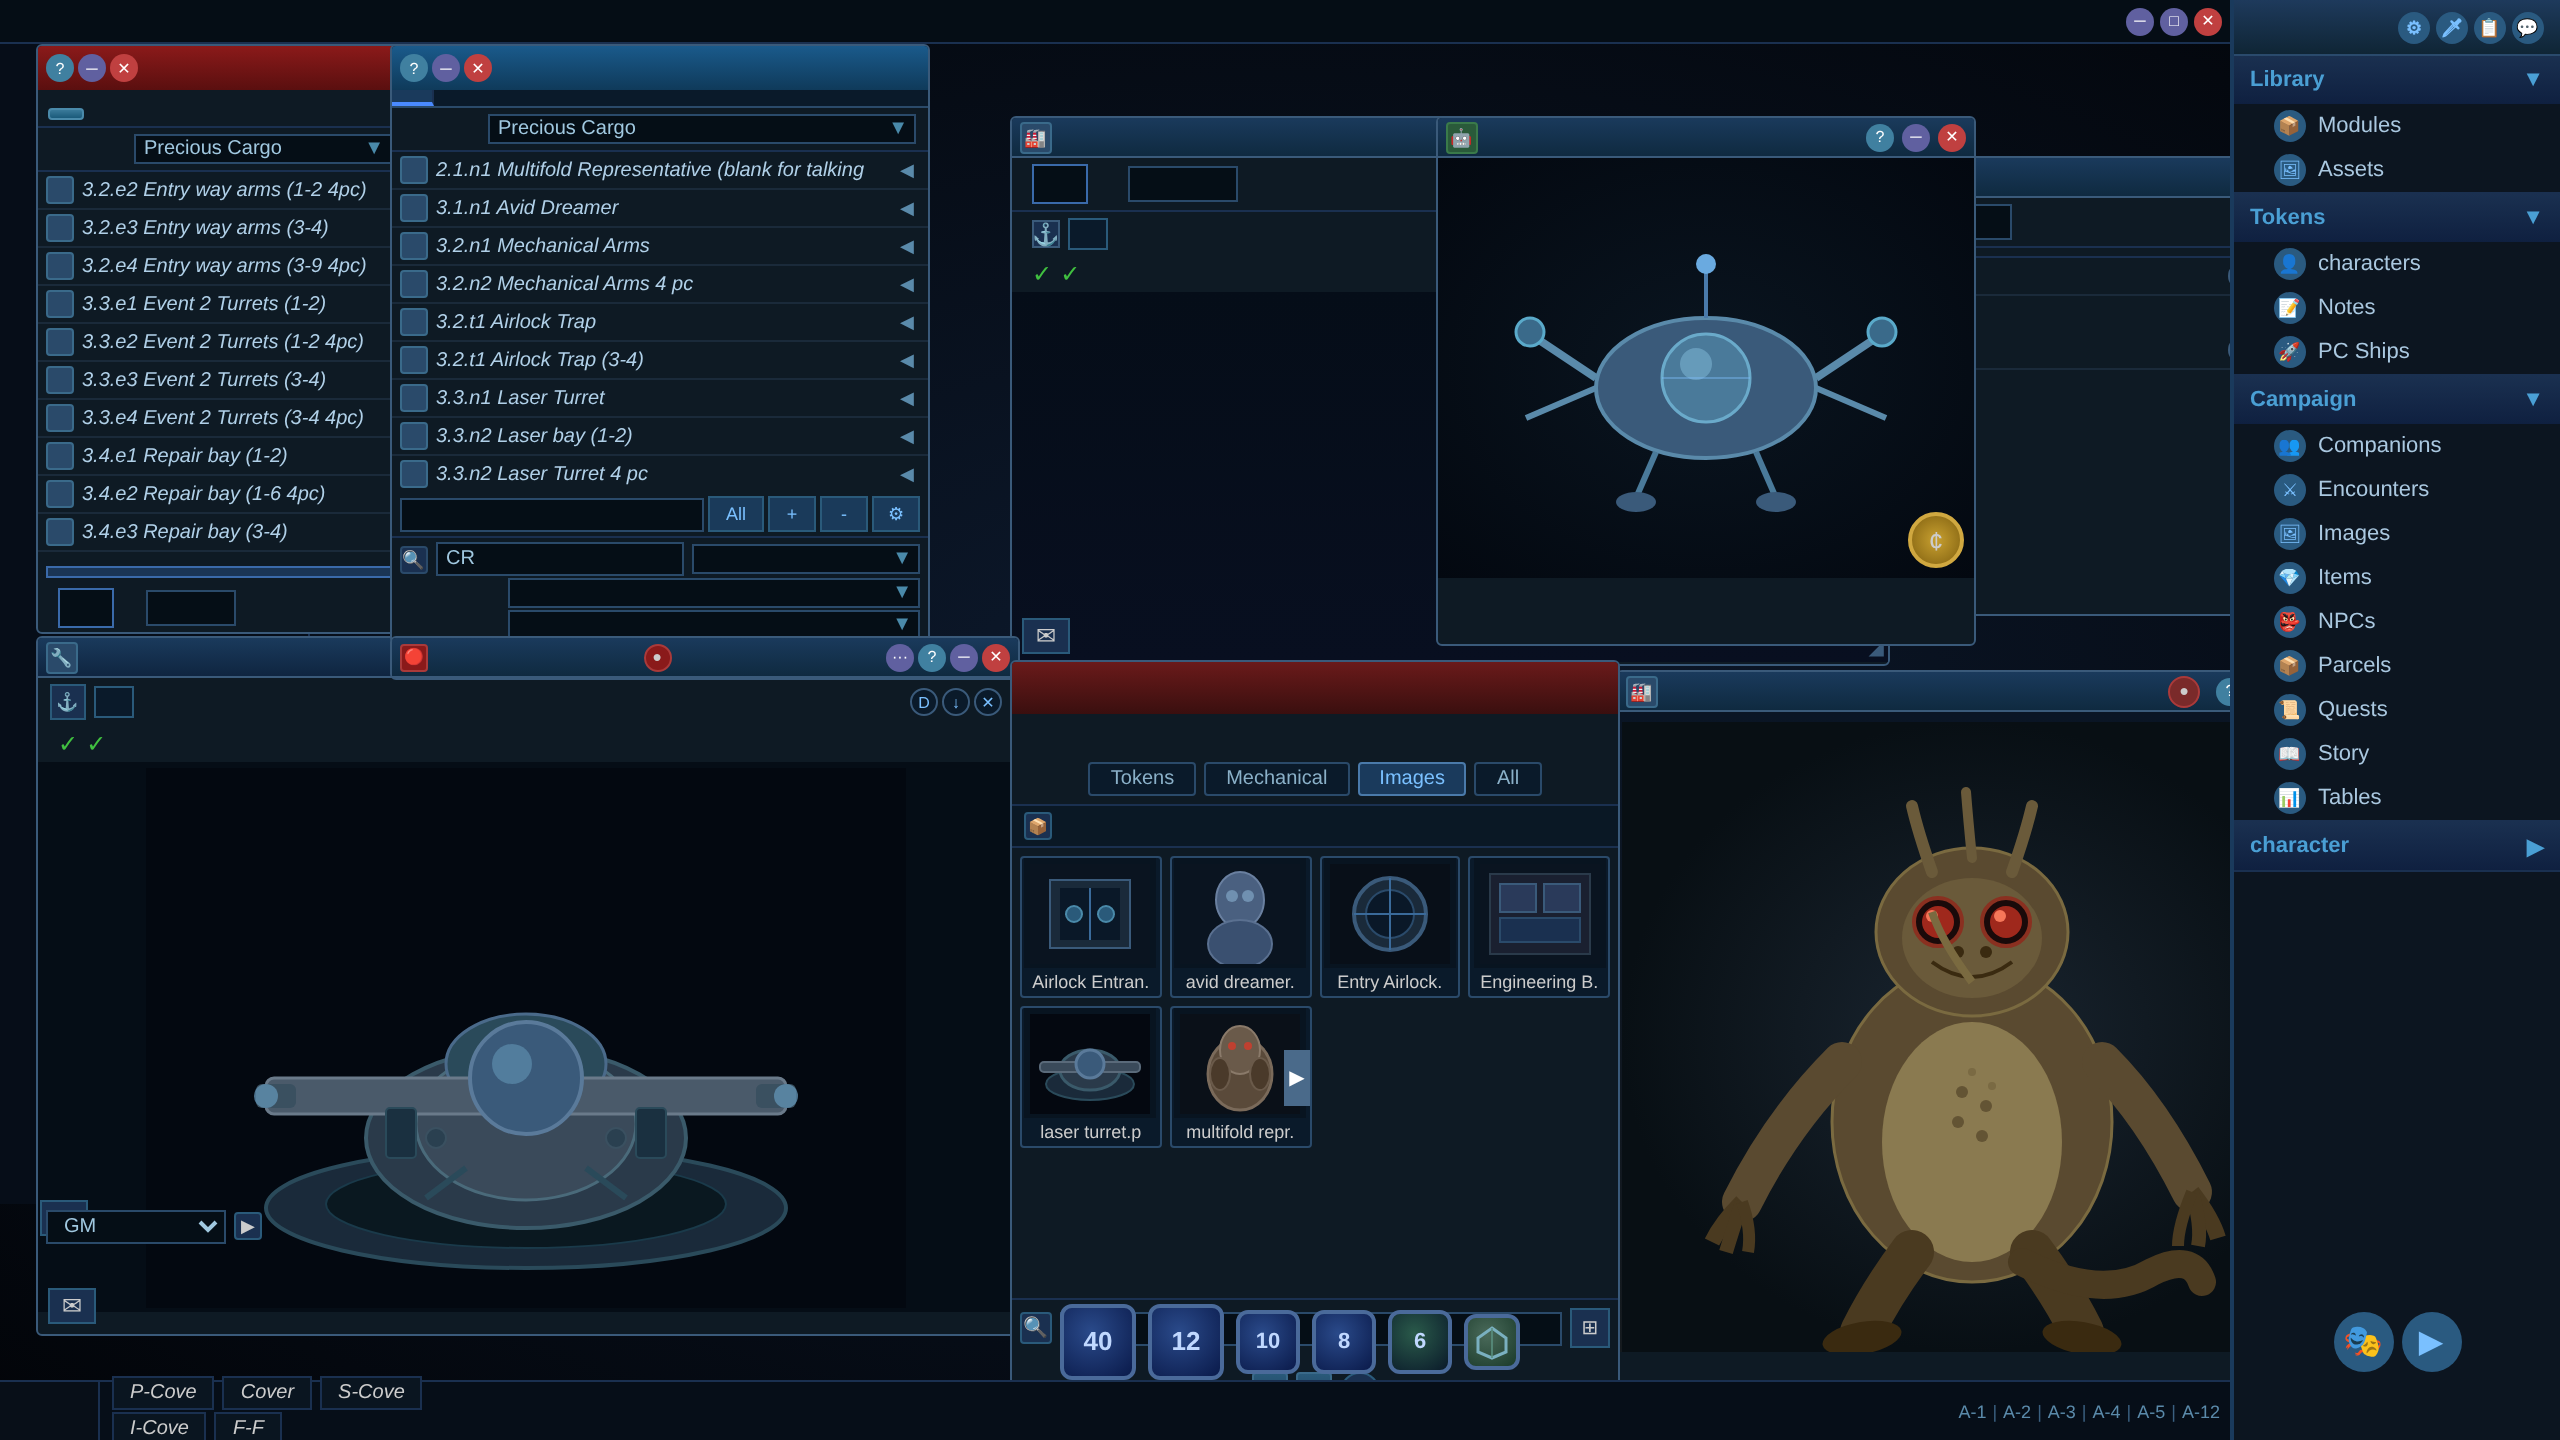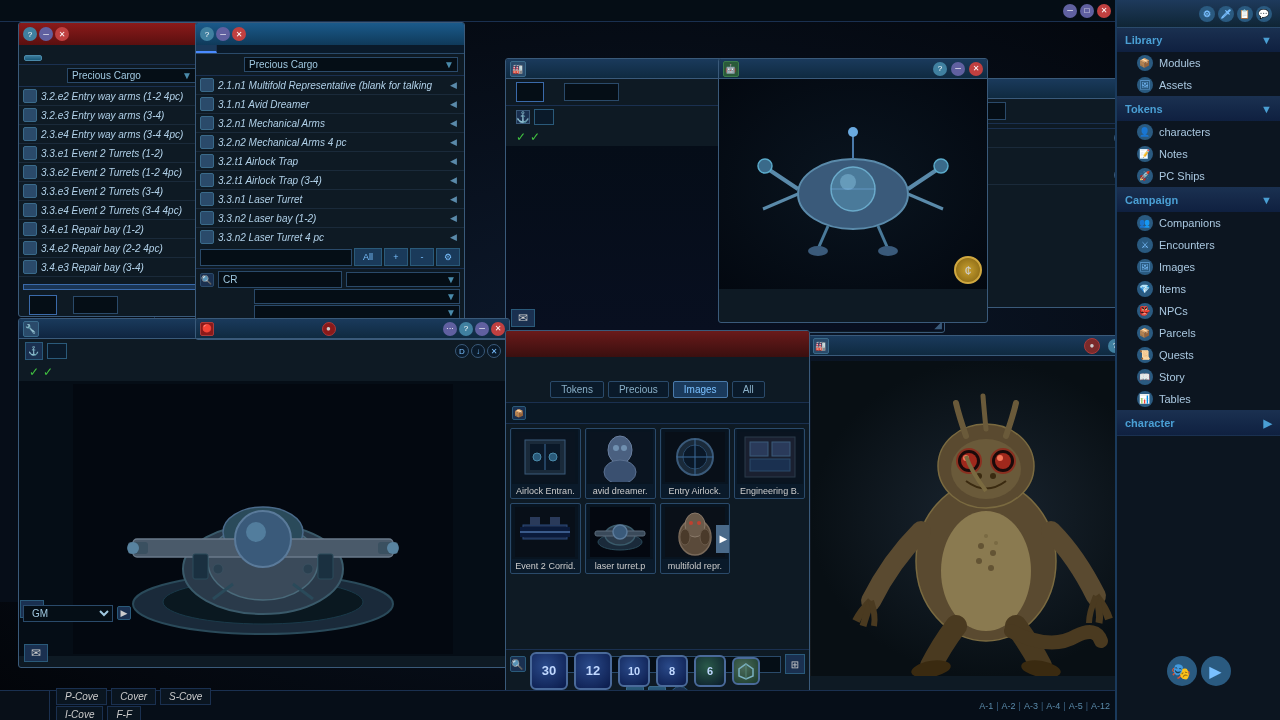--- a/index.html
+++ b/index.html
@@ -729,21 +729,21 @@
     <div class="npc-row">
       <div class="npc-icon"></div>
       <span class="npc-text">3.2.e2 Entry way arms (1-2 4pc)</span>
     </div>
     <div class="npc-row">
       <div class="npc-icon"></div>
       <span class="npc-text">3.2.e3 Entry way arms (3-4)</span>
     </div>
     <div class="npc-row">
       <div class="npc-icon"></div>
-      <span class="npc-text">2.3.e4 Entry way arms (3-4 4pc)</span>
+      <span class="npc-text">3.2.e4 Entry way arms (3-9 4pc)</span>
     </div>
     <div class="npc-row">
       <div class="npc-icon"></div>
       <span class="npc-text">3.3.e1 Event 2 Turrets (1-2)</span>
     </div>
     <div class="npc-row">
       <div class="npc-icon"></div>
       <span class="npc-text">3.3.e2 Event 2 Turrets (1-2 4pc)</span>
     </div>
     <div class="npc-row">
@@ -753,21 +753,21 @@
     <div class="npc-row">
       <div class="npc-icon"></div>
       <span class="npc-text">3.3.e4 Event 2 Turrets (3-4 4pc)</span>
     </div>
     <div class="npc-row">
       <div class="npc-icon"></div>
       <span class="npc-text">3.4.e1 Repair bay (1-2)</span>
     </div>
     <div class="npc-row">
       <div class="npc-icon"></div>
-      <span class="npc-text">3.4.e2 Repair bay (2-2 4pc)</span>
+      <span class="npc-text">3.4.e2 Repair bay (1-6 4pc)</span>
     </div>
     <div class="npc-row">
       <div class="npc-icon"></div>
       <span class="npc-text">3.4.e3 Repair bay (3-4)</span>
     </div>
   </div>
 
   <div style="background:#1a3555;border:1px solid #3a6aaa;margin:2px 4px;padding:2px 4px;font-size:10px;color:#7ac0ff;">
     <span></span>
   </div>
@@ -1110,21 +1110,21 @@
 
   <div style="position:absolute;bottom:5px;left:5px;width:24px;height:18px;background:#1a3050;border:1px solid #2a5a7a;display:flex;align-items:center;justify-content:center;font-size:12px;">✉</div>
 </div>
 
 <div class="window" style="left:505px;top:330px;width:305px;height:385px;z-index:6;">
   <div class="assets-titlebar">
     <div class="assets-title"></div>
   </div>
   <div class="asset-filter">
     <button class="filter-btn">Tokens</button>
-    <button class="filter-btn">Precious</button>
+    <button class="filter-btn">Mechanical</button>
     <button class="filter-btn active">Images</button>
     <button class="filter-btn">All</button>
   </div>
 
   <div style="padding:3px 6px;background:#0a1825;border-bottom:1px solid #1a3050;display:flex;align-items:center;gap:4px;">
     <div style="width:14px;height:14px;background:#1a3050;border:1px solid #2a5a7a;border-radius:2px;display:flex;align-items:center;justify-content:center;font-size:8px;">📦</div>
     <span style="font-size:10px;color:#7ac0ff;"></span>
   </div>
 
   <div class="assets-grid">
@@ -1175,33 +1175,20 @@
           <rect x="10" y="10" width="18" height="14" fill="#2a3a5a" stroke="#3a5a7a" stroke-width="1"></rect>
           <rect x="32" y="10" width="18" height="14" fill="#2a3a5a" stroke="#3a5a7a" stroke-width="1"></rect>
           <rect x="10" y="27" width="40" height="12" fill="#1a3050" stroke="#2a4a6a" stroke-width="1"></rect>
         </svg>
       </div>
       <div class="asset-label">Engineering B.</div>
     </div>
     <div class="asset-item">
       <div class="asset-thumb">
         <svg width="60" height="50" viewBox="0 0 60 50">
-          <rect width="60" height="50" fill="#080f18"></rect>
-          <rect x="8" y="18" width="44" height="14" fill="#1a2a4a" stroke="#2a4a7a" stroke-width="1"></rect>
-          <rect x="5" y="20" width="50" height="10" fill="#0a1a3a"></rect>
-          <line x1="5" y1="25" x2="55" y2="25" stroke="#3a5a8a" stroke-width="2"></line>
-          <rect x="15" y="10" width="10" height="8" fill="#2a3a5a"></rect>
-          <rect x="35" y="10" width="10" height="8" fill="#2a3a5a"></rect>
-        </svg>
-      </div>
-      <div class="asset-label">Event 2 Corrid.</div>
-    </div>
-    <div class="asset-item">
-      <div class="asset-thumb">
-        <svg width="60" height="50" viewBox="0 0 60 50">
           <rect width="60" height="50" fill="#040810"></rect>
           <ellipse cx="30" cy="35" rx="22" ry="8" fill="#1a2a3a" stroke="#2a4a5a" stroke-width="1"></ellipse>
           <ellipse cx="30" cy="28" rx="15" ry="10" fill="#2a3a4a" stroke="#3a5a6a" stroke-width="1.5"></ellipse>
           <rect x="5" y="24" width="20" height="5" rx="2" fill="#3a4a5a" stroke="#5a6a7a" stroke-width="1"></rect>
           <rect x="35" y="24" width="20" height="5" rx="2" fill="#3a4a5a" stroke="#5a6a7a" stroke-width="1"></rect>
           <circle cx="30" cy="25" r="7" fill="#3a5a7a" stroke="#5a7a9a" stroke-width="1.5"></circle>
         </svg>
       </div>
       <div class="asset-label">laser turret.p</div>
     </div>
@@ -1353,21 +1340,21 @@
     <span style="font-size:9px;color:#5a8aaa;">A-4</span>
     <span style="font-size:9px;color:#3a6080;margin:0 2px;">|</span>
     <span style="font-size:9px;color:#5a8aaa;text-align:right;">A-5</span>
     <span style="font-size:9px;color:#3a6080;margin:0 2px;">|</span>
     <span style="font-size:9px;color:#5a8aaa;">A-12</span>
   </div>
 </div>
 
 <div class="dice-area" style="bottom:32px;left:180px;">
   <div class="die die-large" style="background:radial-gradient(circle at 40% 35%,#2a4a8a,#0a1a4a);">
-    <span>30</span>
+    <span>40</span>
   </div>
   <div class="die die-large" style="background:radial-gradient(circle at 40% 35%,#2a4a8a,#0a1a4a);">
     <span>12</span>
   </div>
   <div class="die" style="background:radial-gradient(circle at 40% 35%,#2a4a8a,#0a1a4a);">
     <span>10</span>
   </div>
   <div class="die" style="background:radial-gradient(circle at 40% 35%,#2a4a8a,#0a1a4a);">
     <span>8</span>
   </div>

